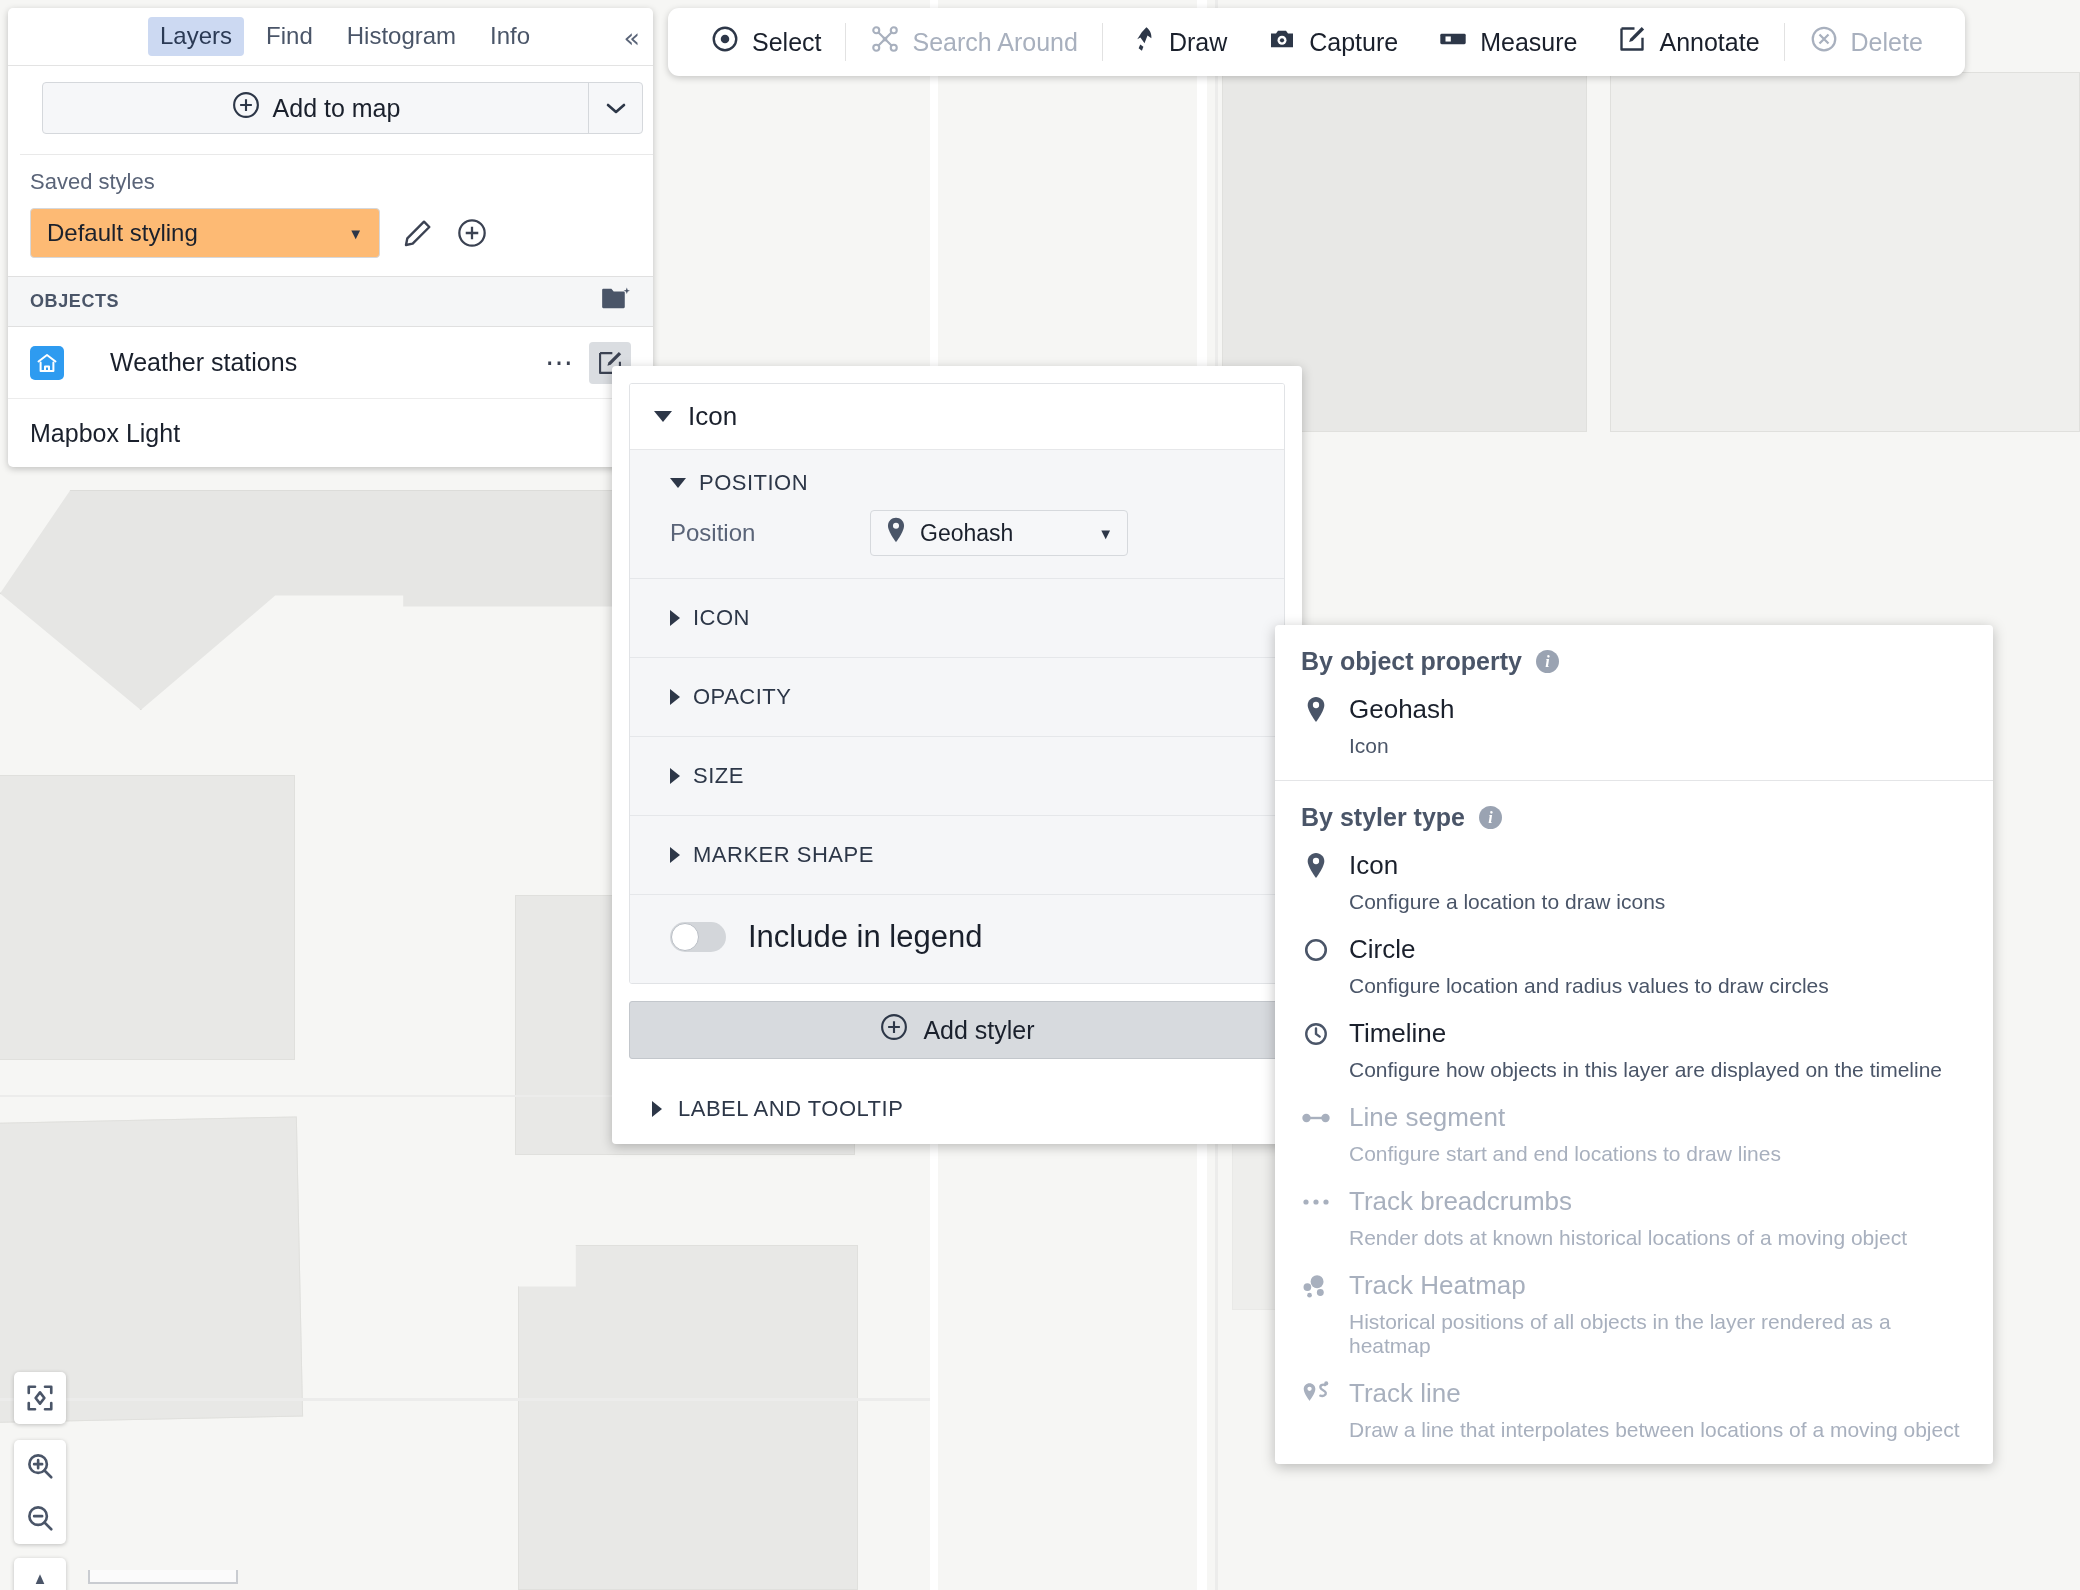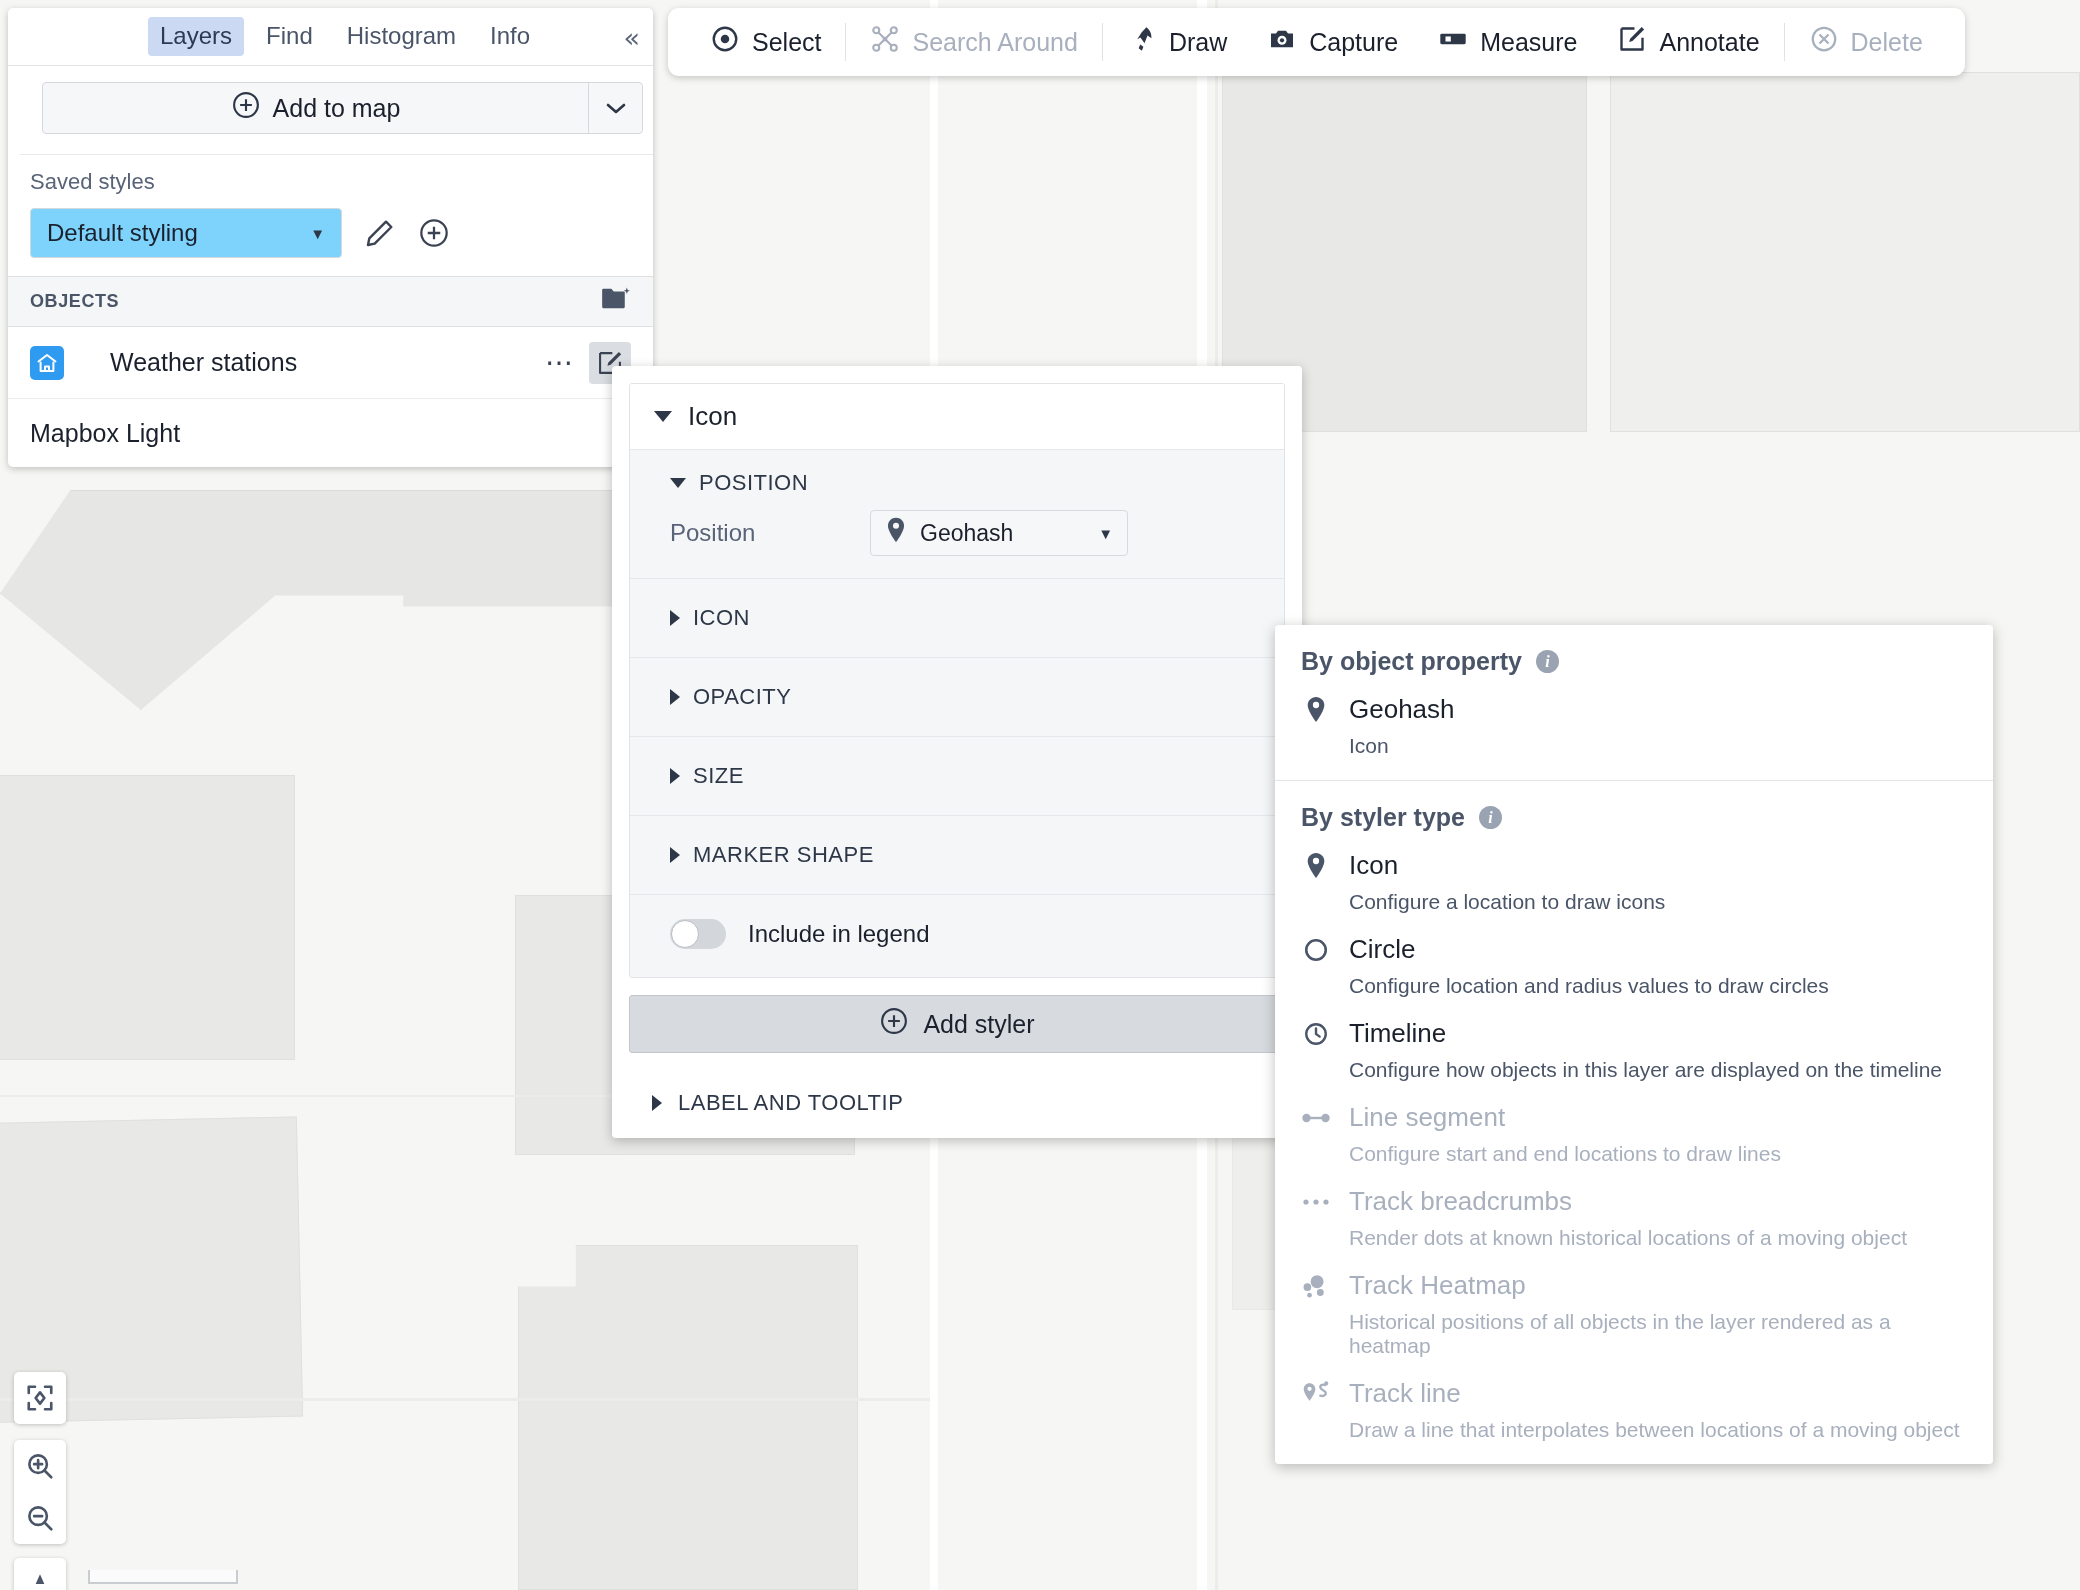--- a/index.html
+++ b/index.html
@@ -50,22 +50,22 @@
   }
   .addmap-caret {
     width: 54px; border-left: 1px solid #d5d8dc; display: flex;
     align-items: center; justify-content: center; color: #3b4252;
     font-size: 17px; cursor: pointer;
   }
   .saved-wrap { padding: 14px 22px 18px 22px; }
   .saved-label { font-size: 22px; color: #5a6478; margin-bottom: 13px; }
   .saved-row { display: flex; align-items: center; gap: 22px; }
   .saved-select {
-    width: 312px; height: 50px; border: 1px solid #d5d8dc; border-radius: 4px;
-    background: #7dd3fc; display: flex; align-items: center;
+    width: 350px; height: 50px; border: 1px solid #d5d8dc; border-radius: 4px;
+    background: #fdba74; display: flex; align-items: center;
     padding: 0 16px; font-size: 24px; color: #1a202c; cursor: pointer;
     position: relative;
   }
   .saved-select .car { position: absolute; right: 16px; font-size: 15px; color: #2d3748; }
   .ico-btn { color: #3b4252; cursor: pointer; display: flex; align-items: center; }
   .objects-head {
     display: flex; align-items: center; justify-content: space-between;
     background: #f5f6f7; border-top: 1px solid #e0e0e0; border-bottom: 1px solid #e0e0e0;
     padding: 9px 22px; font-size: 18px; letter-spacing: .6px;
     color: #4a5568; font-weight: bold;
@@ -138,21 +138,21 @@
     border-top: 1px solid #e5e7ea;
   }
   .toggle {
     width: 56px; height: 30px; border-radius: 15px; background: #d3d6da;
     position: relative; cursor: pointer; flex: none;
   }
   .toggle .knob {
     position: absolute; left: 1px; top: 1px; width: 28px; height: 28px;
     background: #fff; border: 1px solid #b9bec5; border-radius: 50%;
   }
-  .legend-label { font-size: 24px; color: #1a202c; }
+  .legend-label { font-size: 31px; color: #1a202c; }
   .add-styler {
     margin: 0; height: 58px; background: #d7dade; border: 1px solid #c3c7cc;
     border-radius: 3px; display: flex; align-items: center; justify-content: center;
     gap: 14px; font-size: 25px; color: #1a202c; cursor: pointer;
   }
   .add-styler-wrap { padding: 0 17px 17px 17px; }
   .label-tooltip {
     display: flex; align-items: center; gap: 16px; padding: 20px 24px 22px 40px;
     font-size: 22px; color: #2d3748; letter-spacing: .5px; cursor: pointer;
   }

